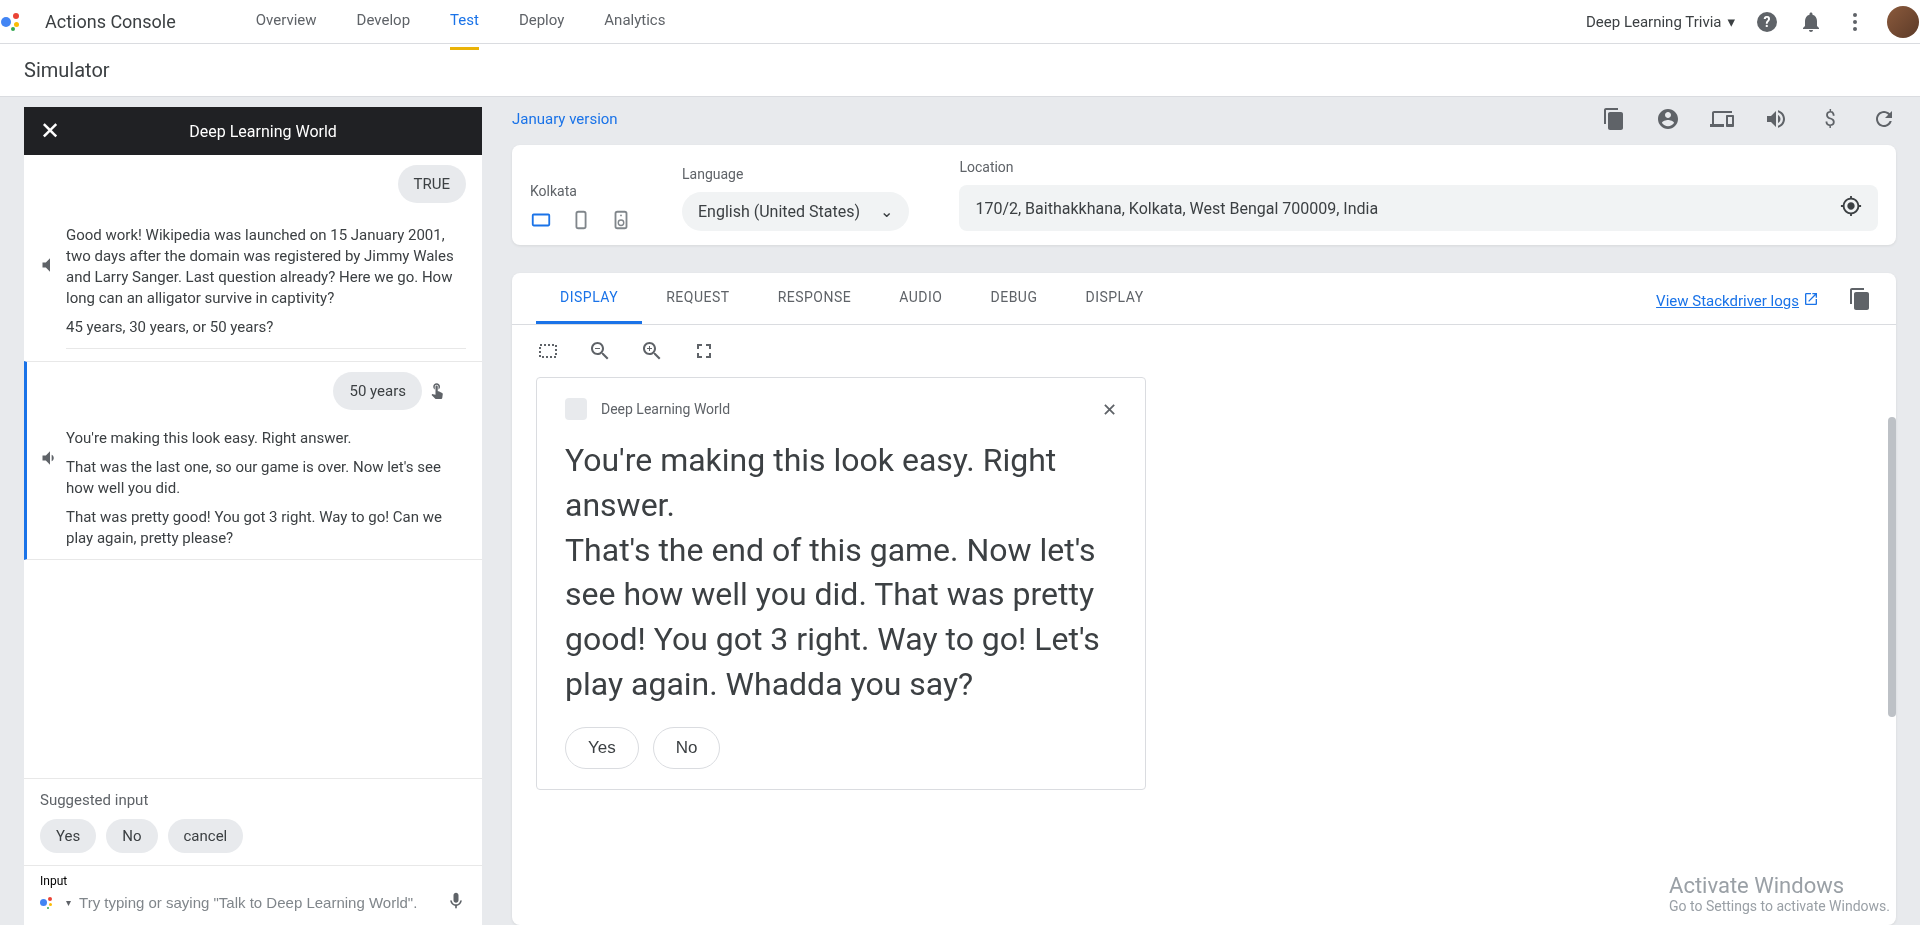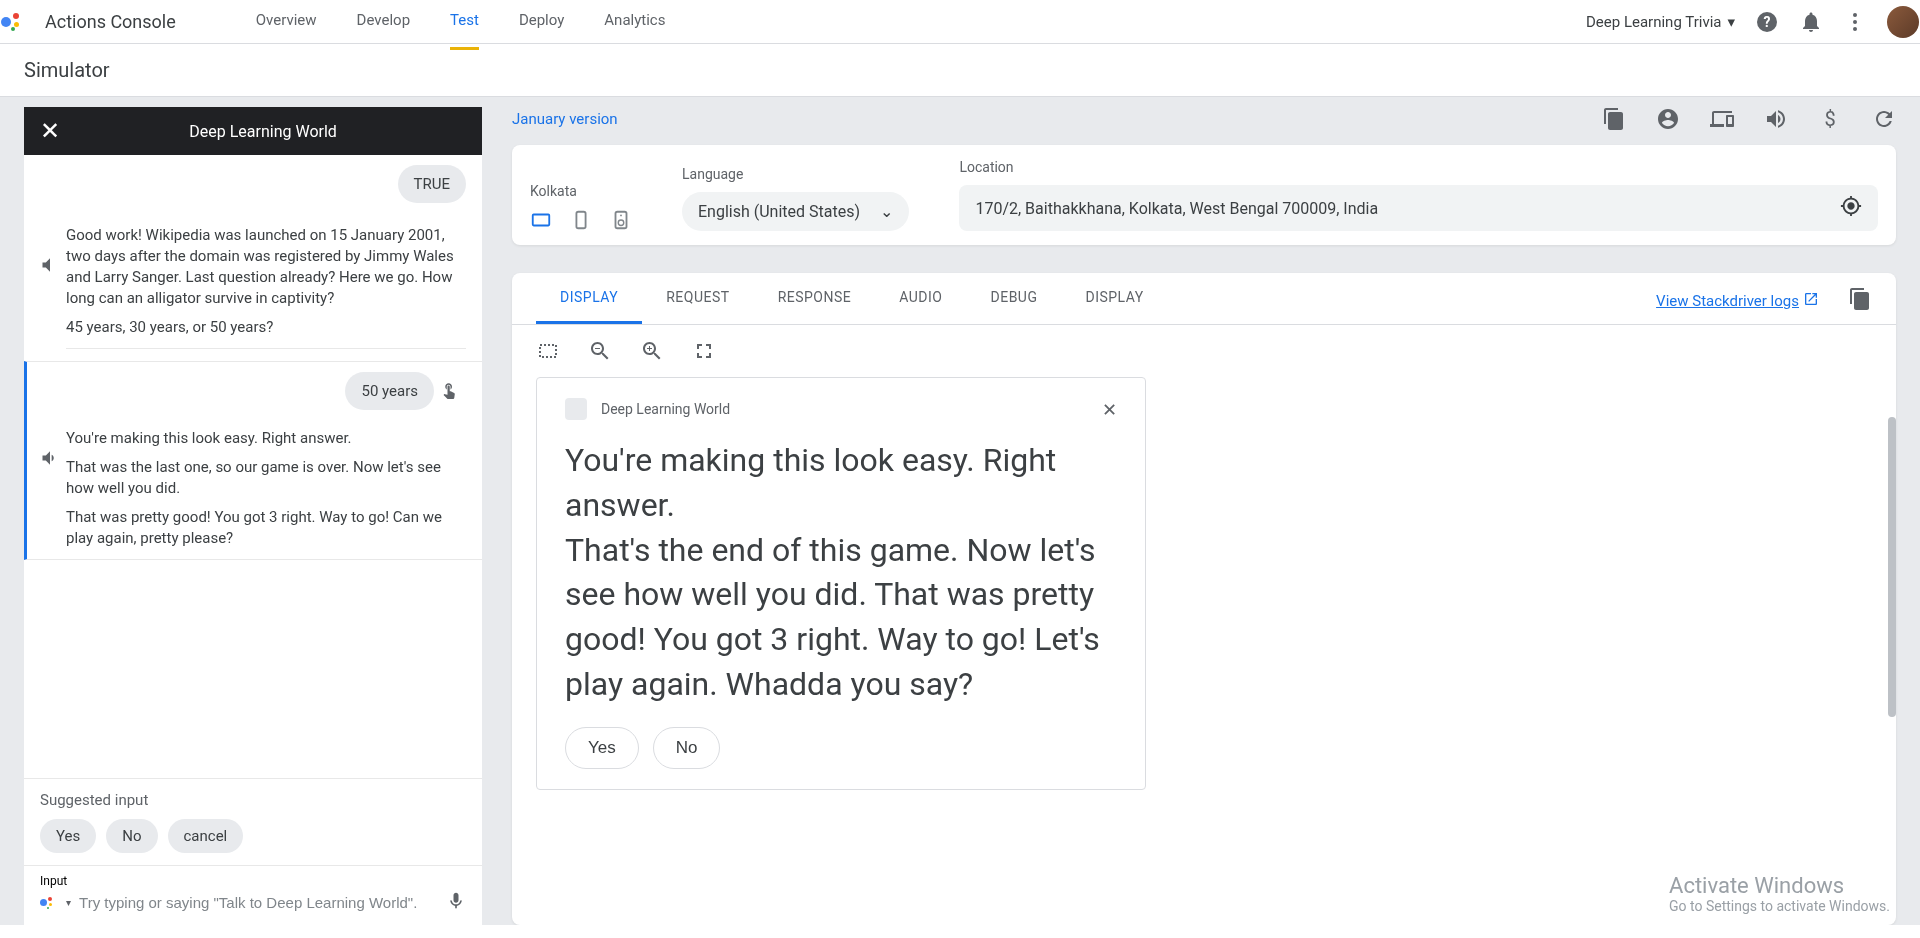--- a/index.html
+++ b/index.html
@@ -26,21 +26,21 @@
 .close-x { font-size: 24px; cursor: pointer; }
 .sim-title { flex: 1; text-align: center; font-size: 16px; }
 .sim-body { flex: 1; overflow-y: auto; padding: 10px 16px 0 16px; display: flex; flex-direction: column; gap: 12px; position: relative; }
 .sim-body::-webkit-scrollbar { width: 10px; }
 .sim-body::-webkit-scrollbar-thumb { background: #bdc1c6; border-radius: 5px; }
 .msg-wrap { display: flex; gap: 6px; }
 .msg-wrap.right { justify-content: flex-end; align-items: center; }
 .msg-wrap.left { align-items: flex-start; }
 .audio-ic { width: 20px; flex-shrink: 0; color: #5f6368; padding-top: 40px; }
 .bot-msgs { display: flex; flex-direction: column; gap: 8px; padding: 10px 0; border-bottom: 1px solid #e8e8e8; border-top: 1px solid #e8e8e8; }
-.bot-msgs.active { border-left: 3px solid #1a73e8; margin-left: -16px; padding-left: 13px; margin-right: -16px; padding-right: 16px; }
+.bot-msgs.active { border-left: 3px solid #1a73e8; margin-left: -16px; padding-left: 13px; margin-right: -16px; padding-right: 28px; }
 .bot-text { font-size: 15px; line-height: 1.4; color: #3c4043; padding-left: 24px; }
 .user-chip { background: #e8eaed; padding: 10px 16px; border-radius: 20px; font-size: 15px; color: #3c4043; }
 .touch-ic { width: 18px; color: #5f6368; }
 .suggested { padding: 12px 16px; background: #fff; border-top: 1px solid #e8e8e8; }
 .sugg-label { color: #5f6368; font-size: 15px; margin-bottom: 10px; }
 .sugg-chips { display: flex; gap: 10px; }
 .chip-sm { background: #e8eaed; padding: 8px 16px; border-radius: 18px; font-size: 15px; color: #3c4043; cursor: pointer; }
 .input-area { padding: 8px 16px; border-top: 1px solid #e8e8e8; }
 .input-label { font-size: 12px; color: #000000; }
 .input-row { display: flex; align-items: center; gap: 8px; }

